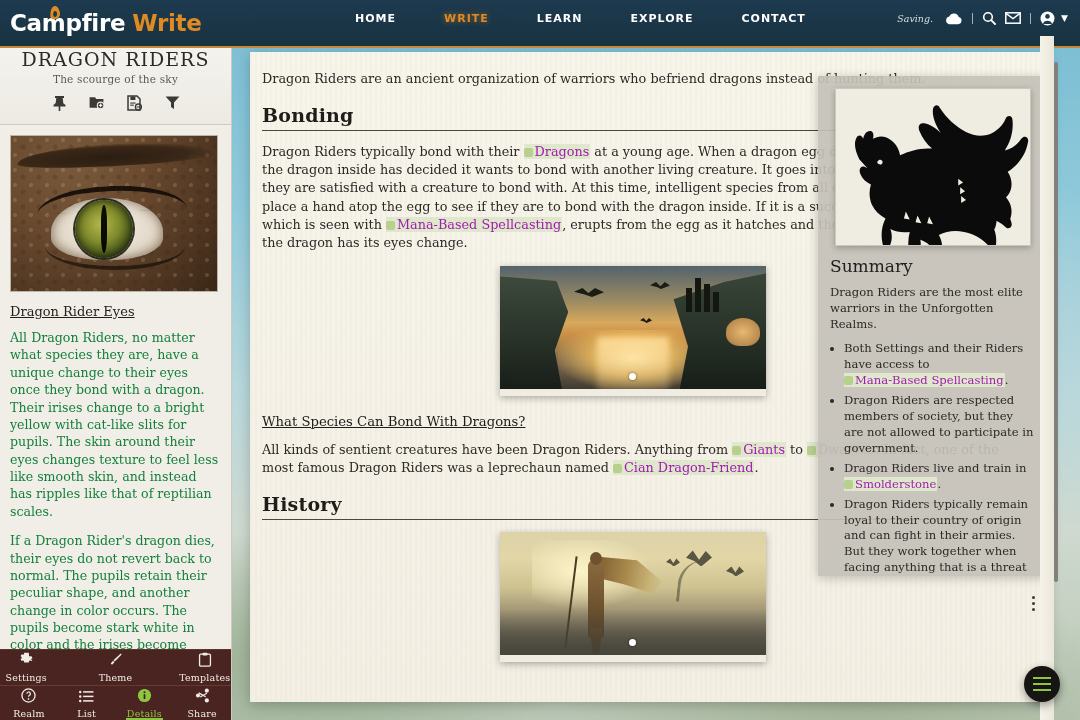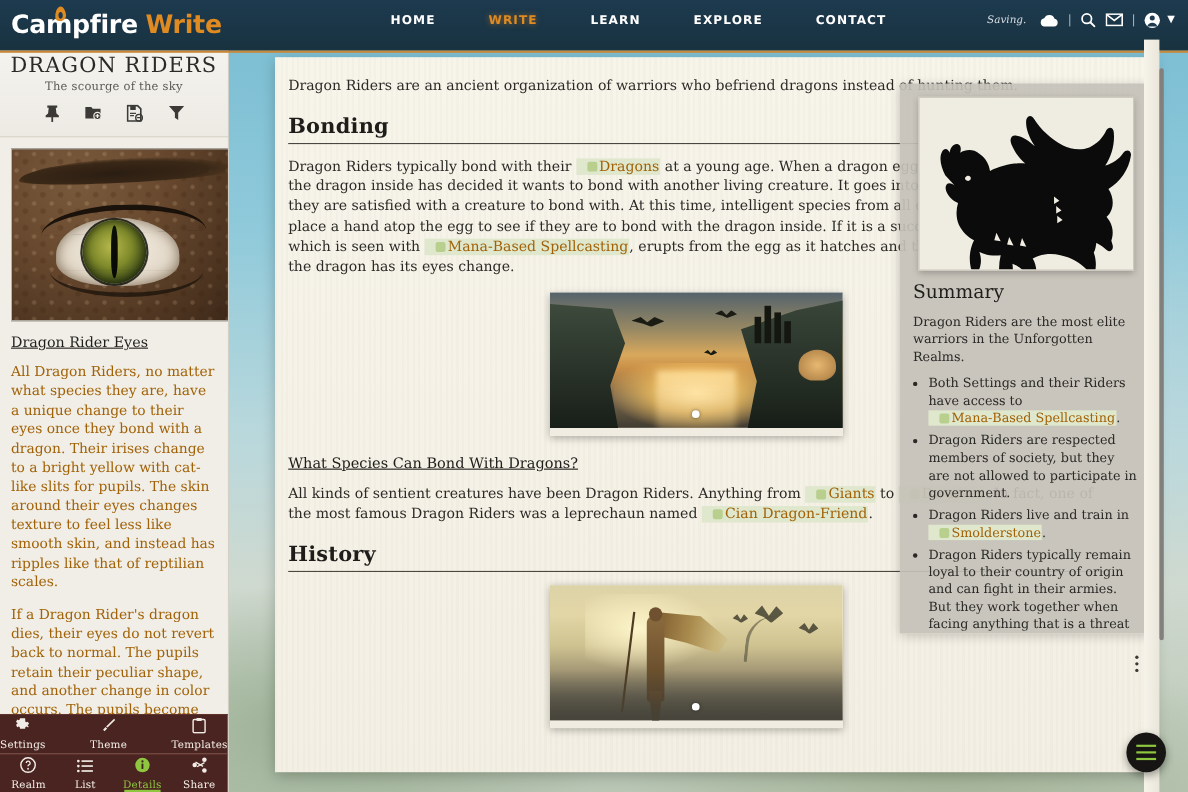--- a/index.html
+++ b/index.html
@@ -70,21 +70,21 @@
   .saving {
     font-family:"DejaVu Serif", serif; font-style:italic;
     font-size:9.5px; color:#d8dee3; margin-right:2px;
   }
   .navright .sep { width:1px; height:11px; background:#9fb0bb; }
   .icn { display:flex; align-items:center; justify-content:center; cursor:pointer; }
   .chev { font-size:9px; color:#fff; margin-left:-3px; }
 
   
   #sidebar {
-    position:absolute; left:0; top:36px; width:208px; height:684px;
+    position:absolute; left:0; top:36px; width:232px; height:684px;
     background:#f2efe9; z-index:30;
     border-right:1px solid #cfcabf;
     display:flex; flex-direction:column;
   }
   .side-head {
     background: linear-gradient(180deg,#f6f4ef 0%, #eceae3 100%);
     border-bottom:1px solid #cfcabf;
     padding:12px 8px 9px;
     text-align:center;
     flex: 0 0 auto;
@@ -157,21 +157,21 @@
     position:absolute; left:34px; top:110px; width:140px; height:24px;
     border-bottom:4px solid #1a120a; border-radius:50%/0 0 100% 100%;
     opacity:.75;
   }
 
   .side-link {
     display:block; margin:12px 0 10px; font-size:13px;
     color:#1f1f1d; text-decoration:underline; cursor:pointer;
   }
   .side-p {
-    font-size:12.6px; line-height:1.38; color:#a16207; margin-bottom:12px;
+    font-size:12.6px; line-height:1.38; color:#15803d; margin-bottom:12px;
   }
 
   .side-foot { flex:0 0 auto; }
   .foot-row {
     background:#4a2420; display:flex;
     border-top:1px solid #5e332c;
   }
   .foot-row.r1 { height:36px;gap:37px; }
   .foot-row.r2 { height:35px; border-top:1px solid #6a3a30; }
   .foot-cell {
@@ -208,21 +208,21 @@
     letter-spacing:.2px;
   }
   .d-rule { height:1px; background:#4a4740; margin-bottom:12px; }
   .d-h3 {
     font-size:13.2px; font-weight:normal; color:#1e1d1a;
     text-decoration:underline; margin:10px 0 12px; cursor:pointer;
     display:inline-block;
   }
 
   .lnk {
-    background:#dfe7cd; padding:0 1px 0 10px; color:#a16207;
+    background:#dfe7cd; padding:0 1px 0 0; color:#a21caf;
     cursor:pointer; white-space:nowrap;
   }
   .lnk .chip{
     display:inline-block; width:9px; height:9px; margin-right:2px;
     vertical-align:-1px; border-radius:2px;
     background:#b8cf8e;
   }
 
   .media {
     width:266px; height:130px; margin:4px auto 8px;

